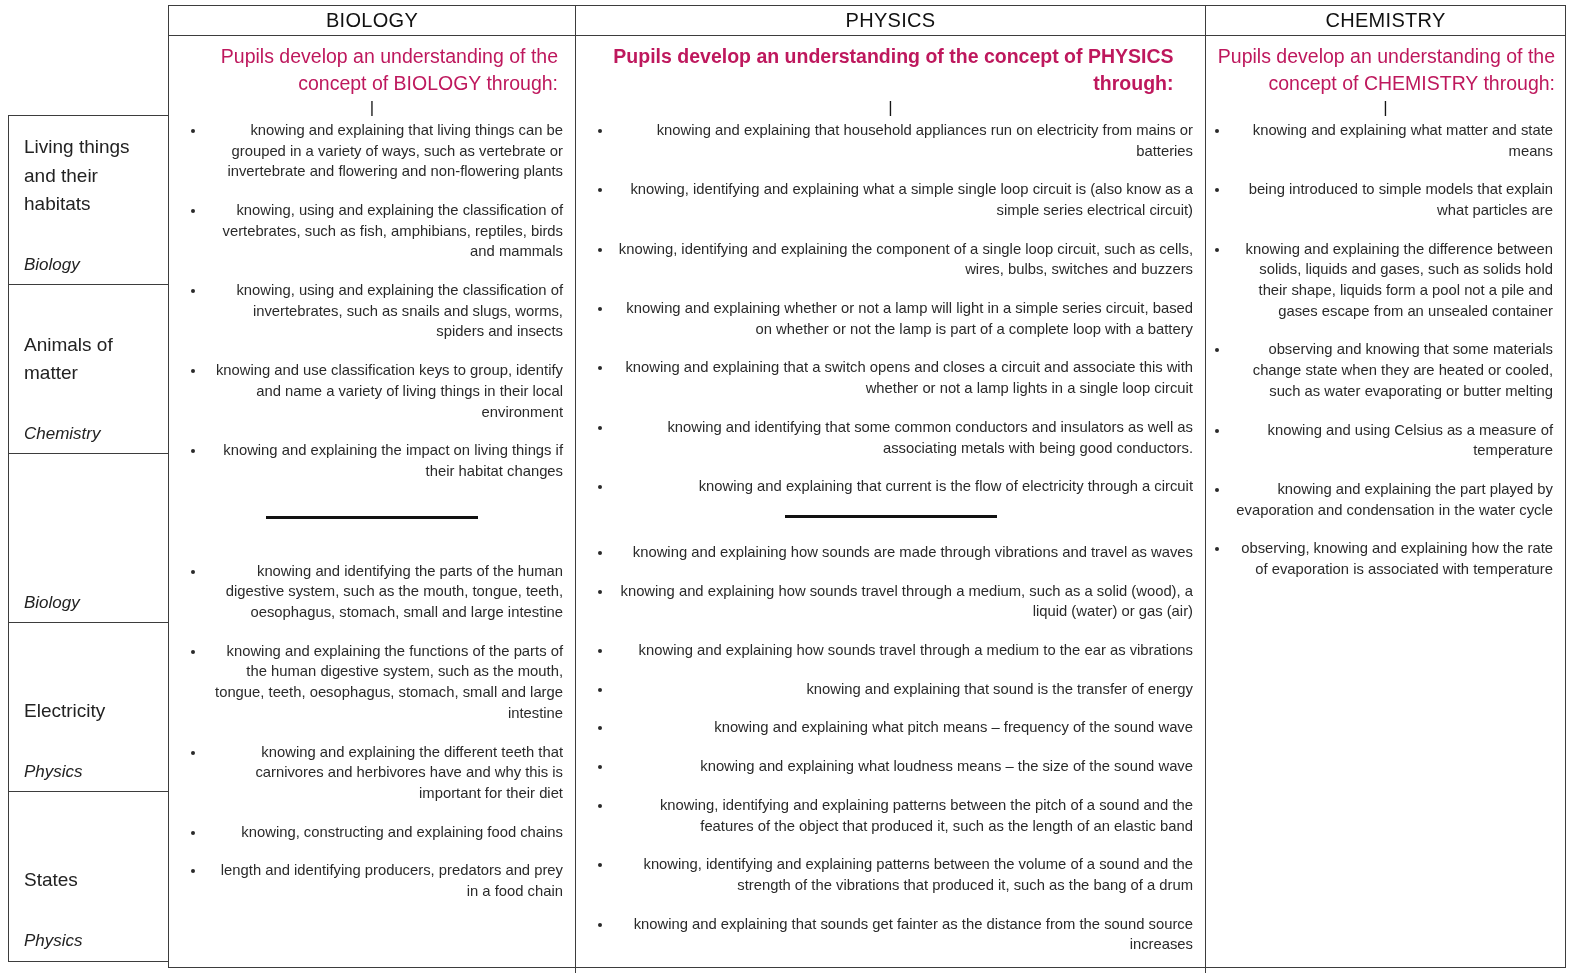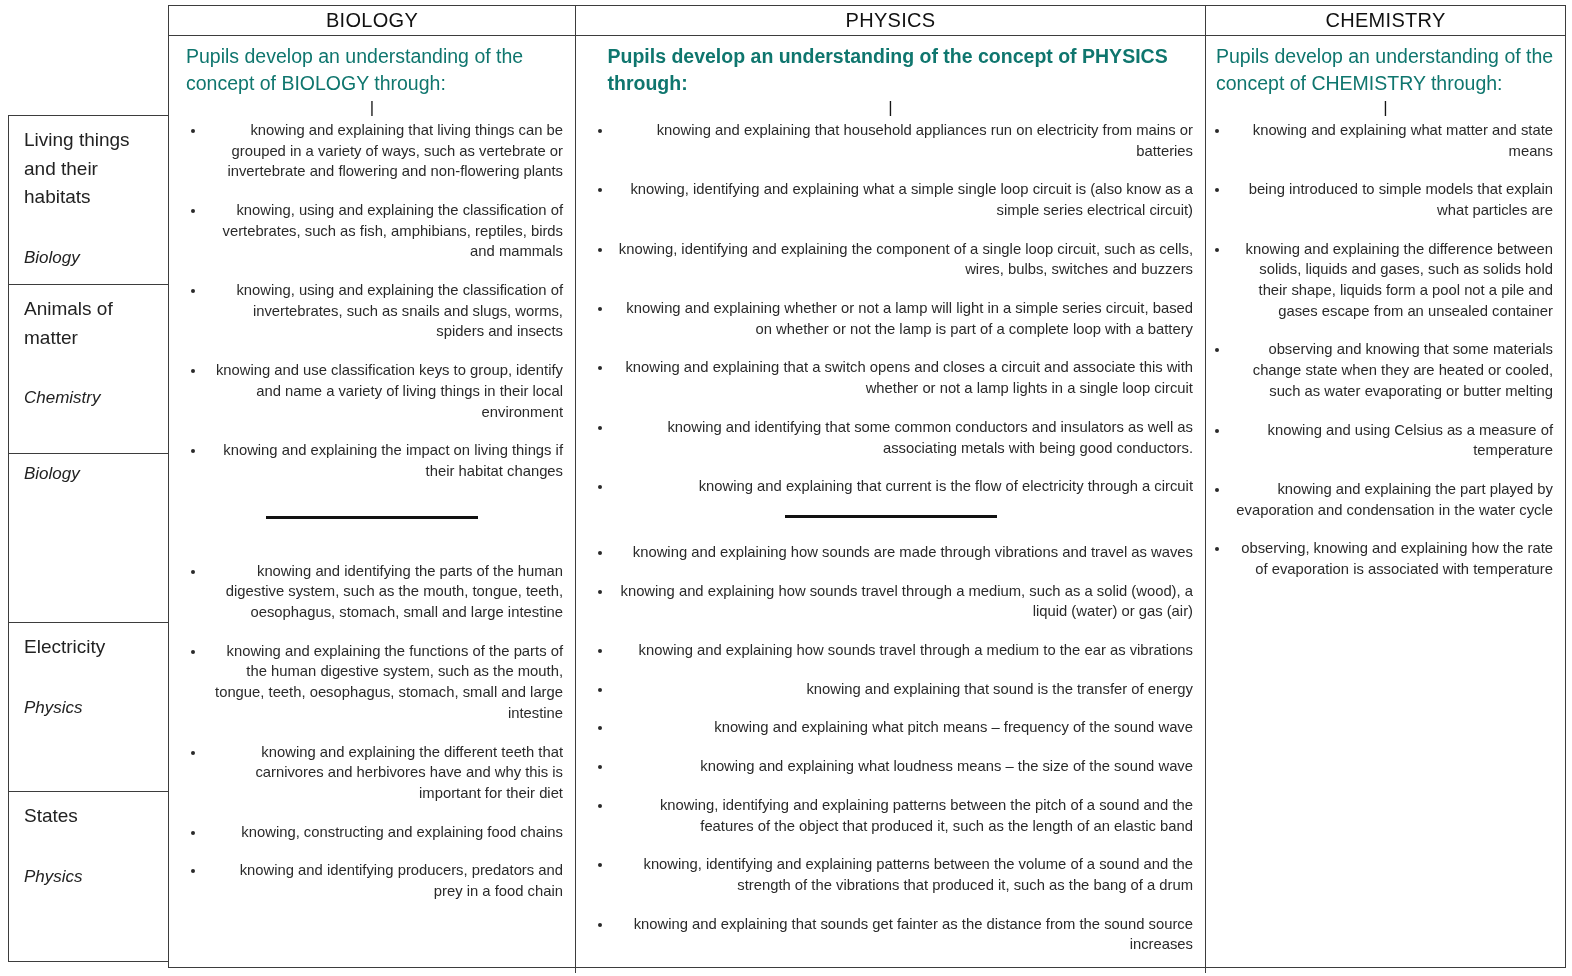--- a/index.html
+++ b/index.html
@@ -14,21 +14,21 @@
   
   .sidebar{
     position:absolute;left:8px;top:115px;width:161px;
   }
   .topic-box{
     box-sizing:border-box;
     width:161px;height:170.6px;
     border:1.5px solid #3d3d3d;
     margin-top:-1.5px;
     background:#fff;
-    display:flex;flex-direction:column;justify-content:flex-start;
+    display:flex;flex-direction:column;justify-content:flex-end;
     gap:36px;
     padding:10px 10px 10px 15px;
   }
   .topic-box:first-child{margin-top:0;}
   .topic-title{
     font-size:19px;line-height:1.5;color:#222;
   }
   .topic-subject{
     font-size:17px;font-style:italic;color:#222;
   }
@@ -52,22 +52,22 @@
     height:29px;flex:0 0 29px;
     border-bottom:1.5px solid #3d3d3d;
     display:flex;align-items:center;justify-content:center;
     font-size:20px;letter-spacing:.3px;color:#111;
   }
   .col-body{
     flex:1;padding:7px 10px 0 10px;overflow:hidden;
   }
   .subtitle{
     margin:0 auto;
-    text-align:left;
-    font-size:19.5px;line-height:1.38;color:#0f766e;
+    text-align:right;
+    font-size:19.5px;line-height:1.38;color:#be185d;
   }
   .col-biology  .subtitle{max-width:372px;}
   .col-physics  .subtitle{max-width:566px;font-weight:bold;}
   .col-chemistry .subtitle{max-width:348px;}
   .connector{
     margin:1px 0 2px;text-align:center;
     font-size:17px;color:#161616;
   }
   ul.bullets{
     margin:0;padding:0 2px 0 27px;
@@ -128,21 +128,21 @@
           <li>knowing, using and explaining the classification of invertebrates, such as snails and slugs, worms, spiders and insects</li>
           <li>knowing and use classification keys to group, identify and name a variety of living things in their local environment</li>
           <li>knowing and explaining the impact on living things if their habitat changes</li>
         </ul>
         <hr class="divider divider-bio">
         <ul class="bullets">
           <li>knowing and identifying the parts of the human digestive system, such as the mouth, tongue, teeth, oesophagus, stomach, small and large intestine</li>
           <li>knowing and explaining the functions of the parts of the human digestive system, such as the mouth, tongue, teeth, oesophagus, stomach, small and large intestine</li>
           <li>knowing and explaining the different teeth that carnivores and herbivores have and why this is important for their diet</li>
           <li>knowing, constructing and explaining food chains</li>
-          <li>knowing and identifying producers, predators and prey in a food chain</li>
+          <li>length and identifying producers, predators and prey in a food chain</li>
         </ul>
       </div>
     </section>
 
     <section class="col col-physics">
       <header class="col-header">PHYSICS</header>
       <div class="col-body">
         <p class="subtitle">Pupils develop an understanding of the concept of PHYSICS through:</p>
         <p class="connector">|</p>
         <ul class="bullets">

